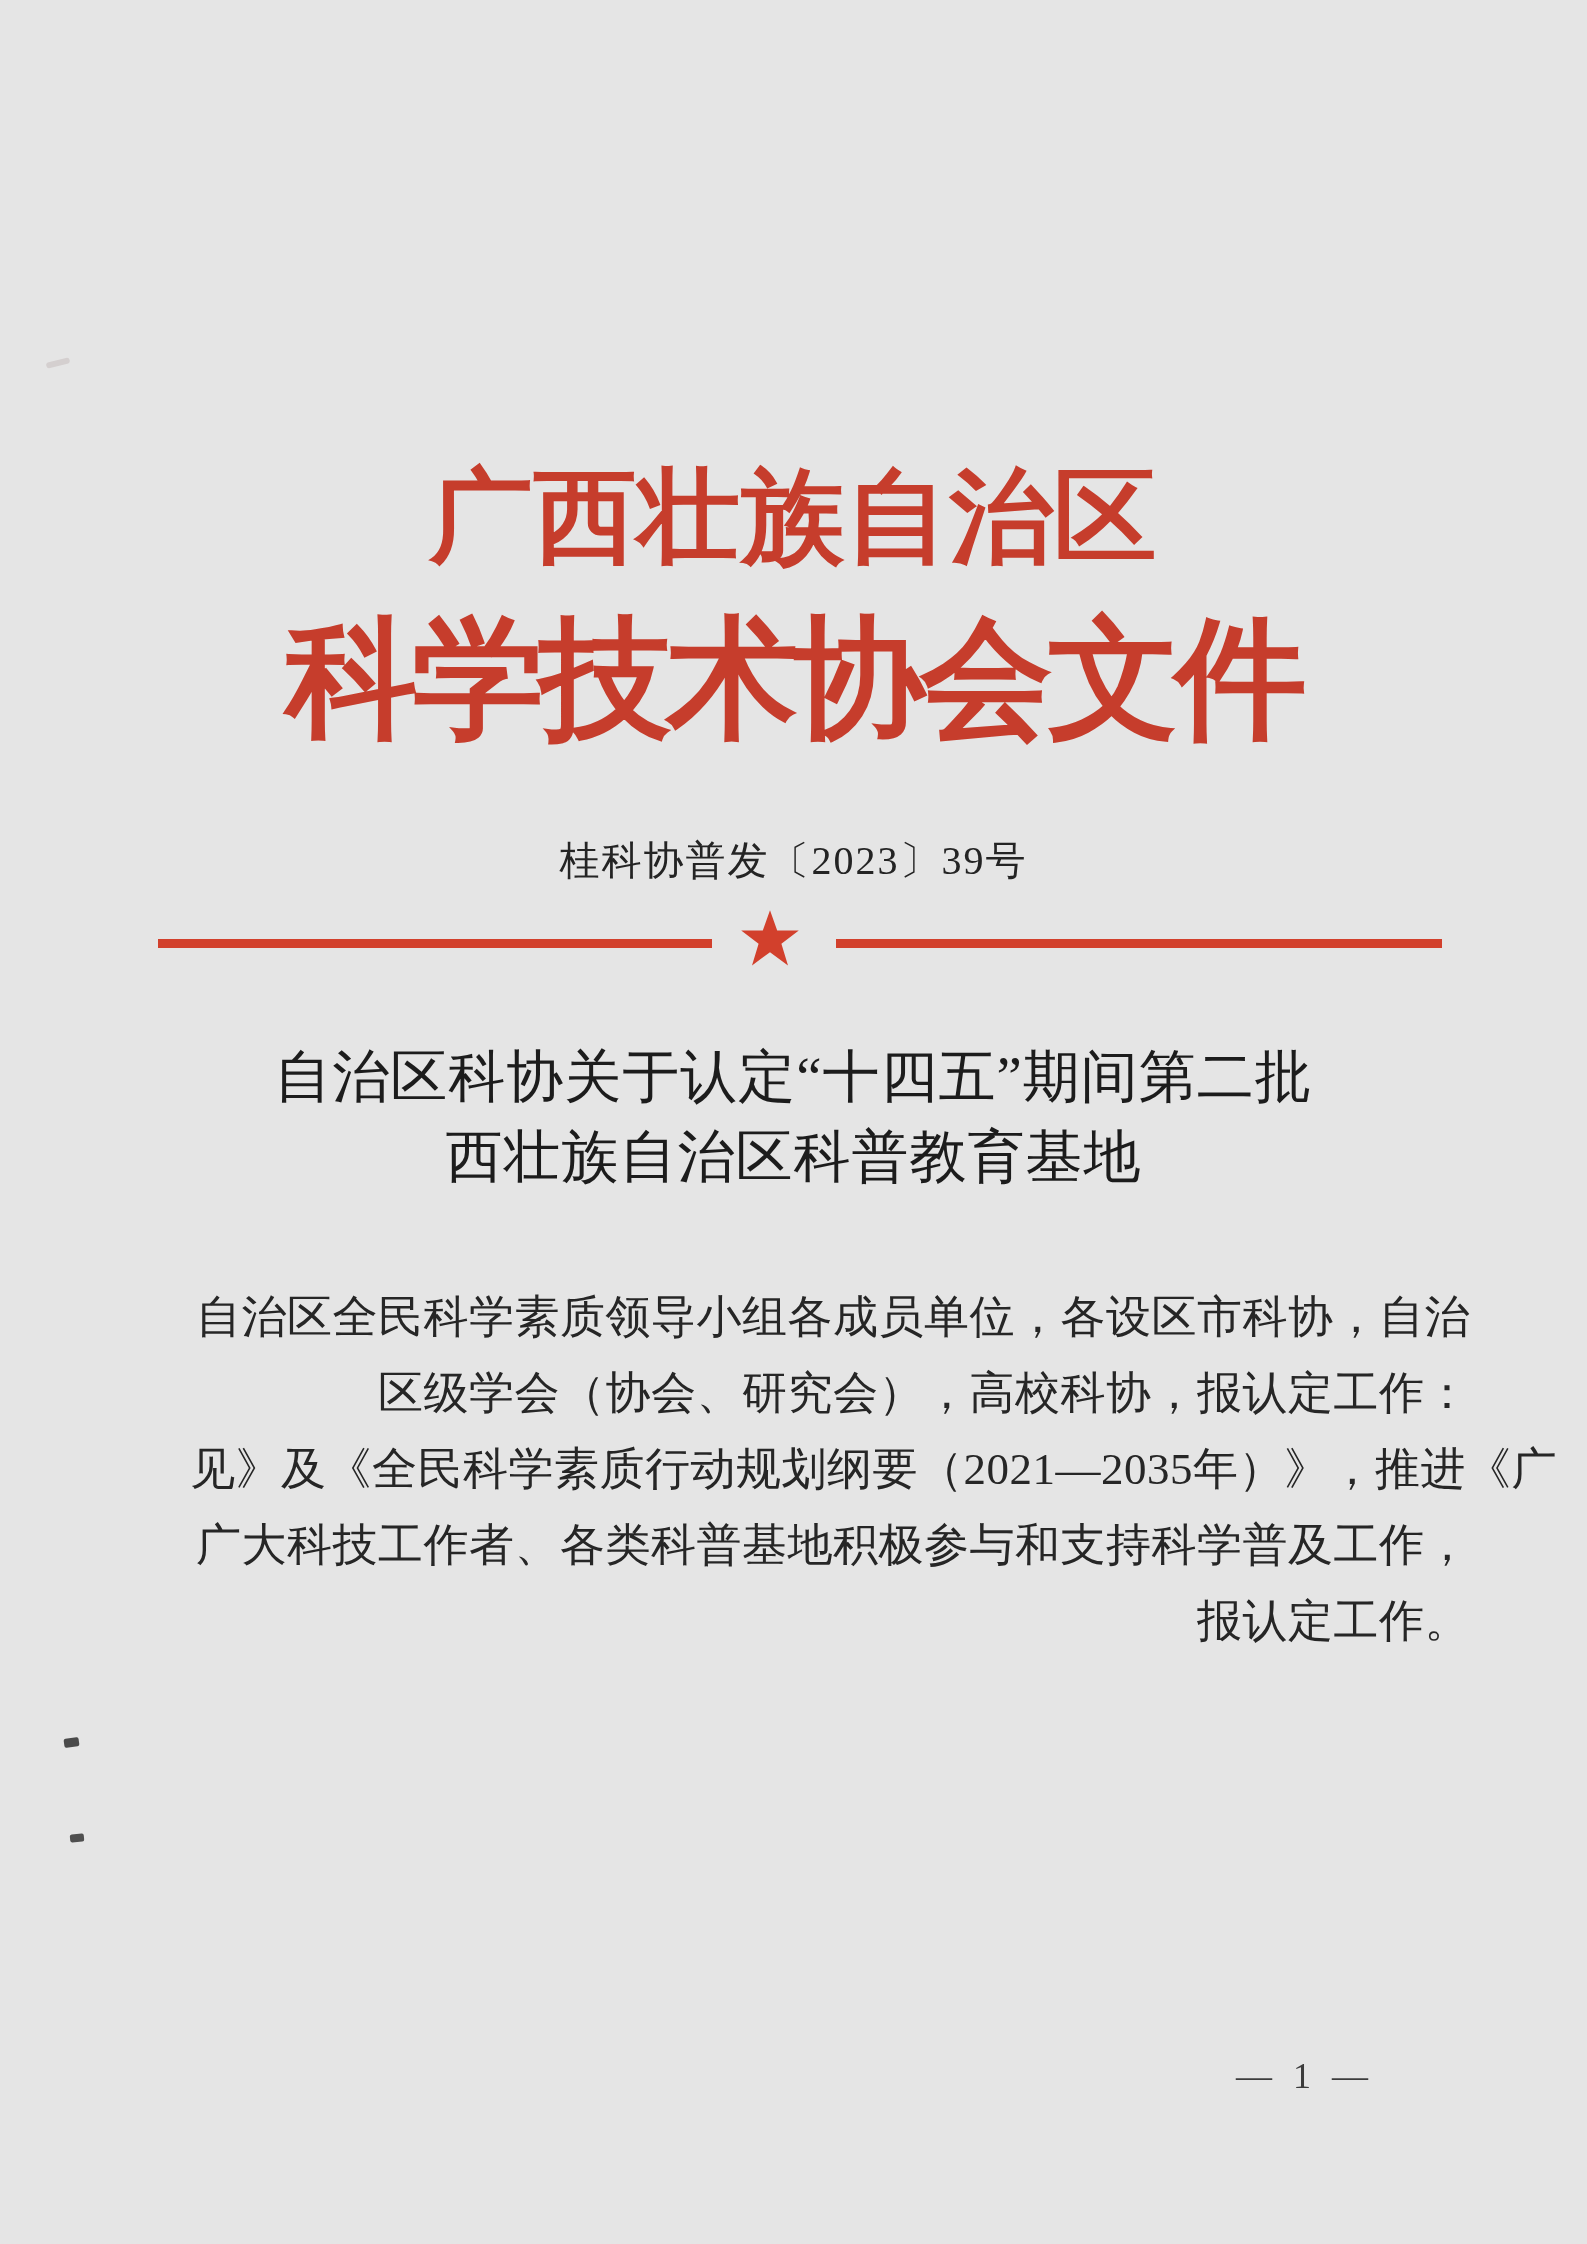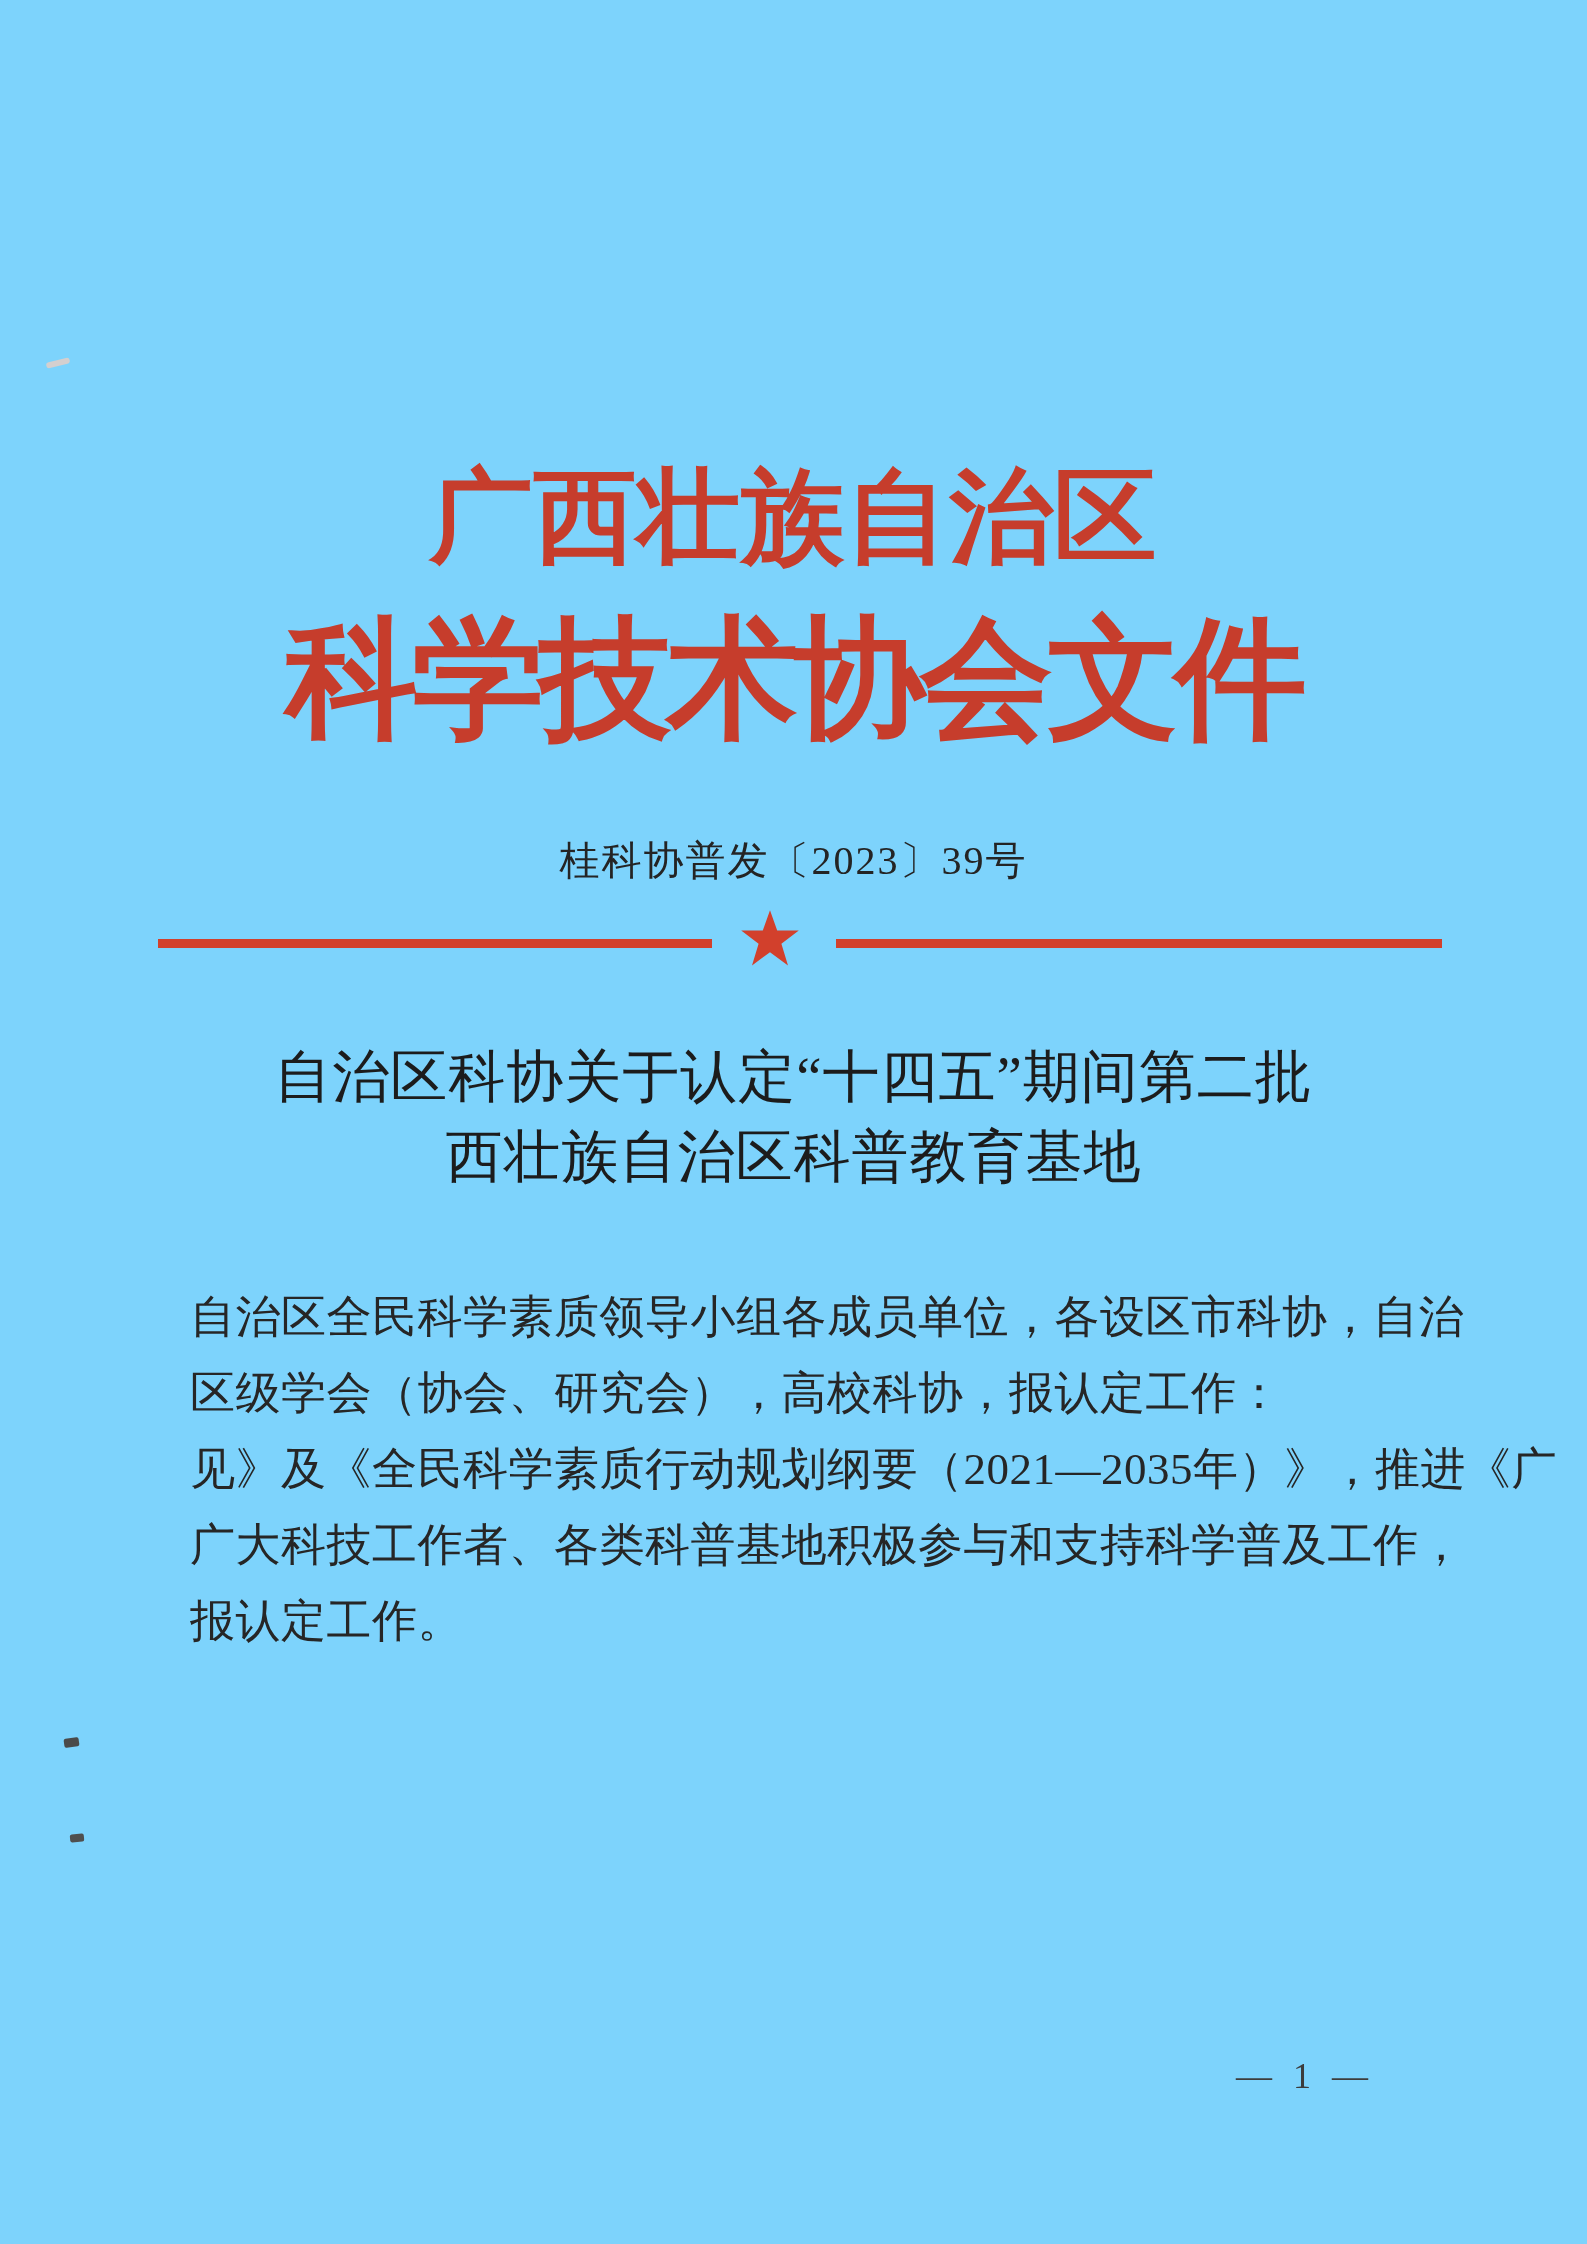--- a/index.html
+++ b/index.html
@@ -4,21 +4,21 @@
 <style>
   html, body {
     margin: 0;
     padding: 0;
     background: #ffffff;
   }
   .page {
     position: relative;
     width: 1587px;
     height: 2244px;
-    background: #7dd3fc;
+    background: #e5e5e5;
     overflow: hidden;
     font-family: "Liberation Serif", "DejaVu Serif", serif;
   }
   
   .org-line1 {
     position: absolute;
     top: 458px; left: 0;
     width: 100%;
     text-align: center;
     font-size: 103px;
@@ -80,21 +80,21 @@
   
   .body-text {
     position: absolute;
     left: 190px; top: 1279px;
     width: 1280px;
     font-size: 45px;
     line-height: 76px;
     color: #262626;
     letter-spacing: 0.5px;
   }
-  .body-line { white-space: nowrap; }
+  .body-line { white-space: nowrap; text-align: right; }
   .body-line.indent { text-indent: 90px; }
   
   .page-number {
     position: absolute;
     top: 2054px; left: 1178px;
     width: 250px;
     text-align: center;
     font-size: 36px;
     line-height: 44px;
     color: #3c3c3c;

